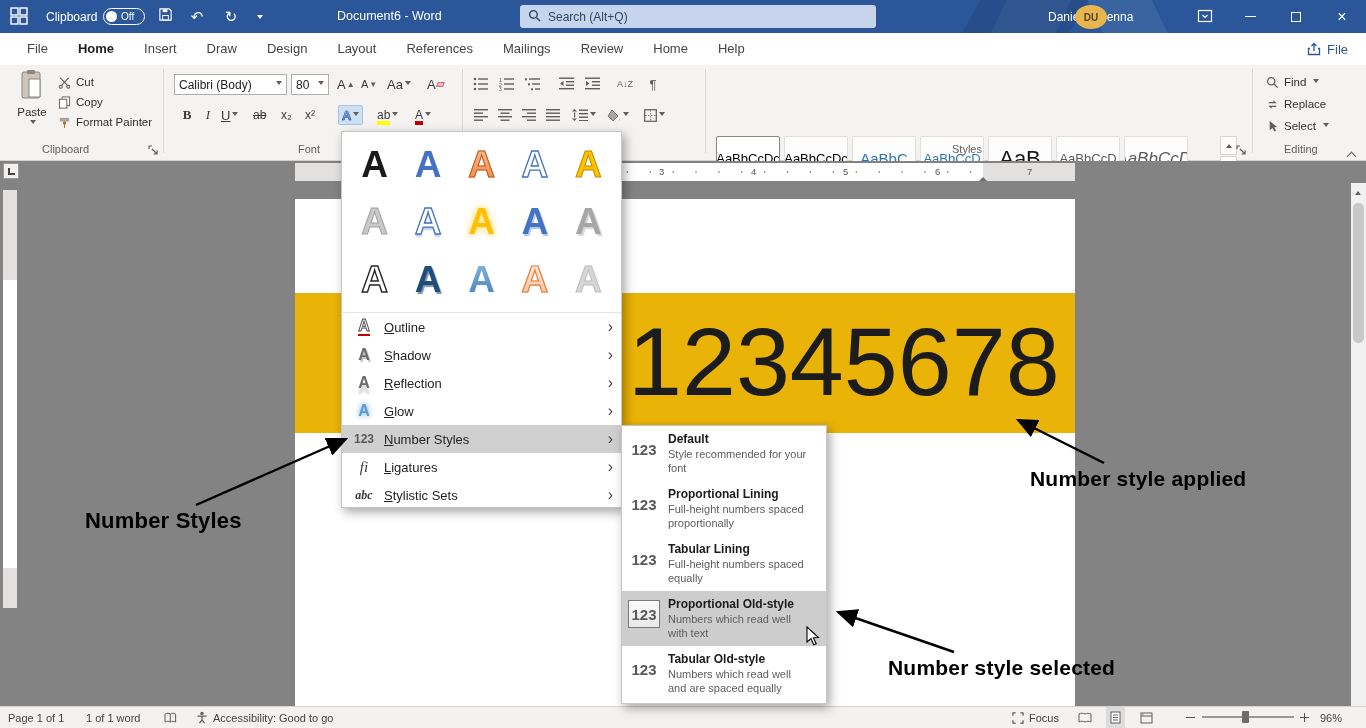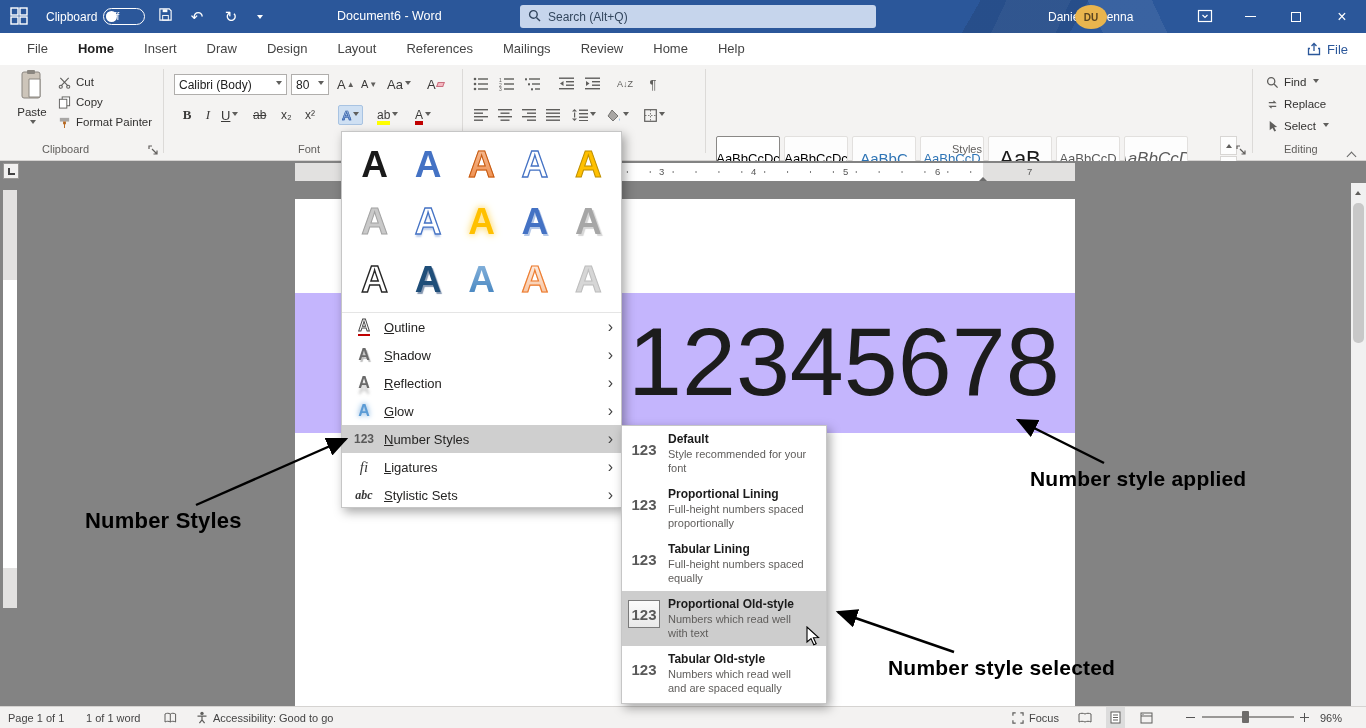--- a/index.html
+++ b/index.html
@@ -11,21 +11,21 @@
   .tb{position:absolute;left:0;top:0;width:1366px;height:33px;background:#2b579a;color:#fff;overflow:hidden}
   .tb-art{position:absolute;right:0;top:0;width:520px;height:33px;
     background:
       linear-gradient(65deg,transparent 48%,rgba(255,255,255,.07) 48% 60%,transparent 60%),
       linear-gradient(-60deg,transparent 55%,rgba(0,0,0,.10) 55% 75%,transparent 75%),
       linear-gradient(115deg,transparent 30%,rgba(255,255,255,.05) 30% 42%,transparent 42%);}
   .appico{position:absolute;left:10px;top:7px;width:18px;height:18px}
   .as-label{position:absolute;left:46px;top:10px;font-size:12px}
   .as-pill{position:absolute;left:103px;top:8px;width:42px;height:17px;border:1px solid #fff;border-radius:9px}
   .as-knob{position:absolute;left:2px;top:2px;width:11px;height:11px;border-radius:50%;background:#fff}
-  .as-state{position:absolute;left:2px;top:2px;font-size:10px;color:#fff}
+  .as-state{position:absolute;left:17px;top:2px;font-size:10px;color:#fff}
   .tbtn{position:absolute;top:5px;width:26px;height:23px;color:#fff;font-size:15px;text-align:center;line-height:23px}
   .doc-title{position:absolute;left:337px;top:9px;font-size:12.5px;color:#fff}
   .search{position:absolute;left:520px;top:5px;width:356px;height:23px;background:#c6d5ec;border-radius:3px;display:flex;align-items:center;padding:0 8px;gap:7px}
   .search input{flex:1;border:none;background:transparent;font-size:12px;color:#222;outline:none;font-family:inherit}
   .search input::placeholder{color:#33475e}
   .user{position:absolute;left:1048px;top:10px;font-size:12px;color:#fff}
   .avatar{position:absolute;left:1075px;top:5px;width:32px;height:24px;border-radius:50%;background:#e9b54e;color:#5a4420;font-size:10px;font-weight:700;display:flex;align-items:center;justify-content:center}
   .winbtn{position:absolute;top:0;width:40px;height:33px;display:flex;align-items:center;justify-content:center;color:#fff}
   .min-g{width:11px;height:1.5px;background:#fff}
   .max-g{width:10px;height:10px;border:1.2px solid #fff}
@@ -72,21 +72,21 @@
   .tabsel{position:absolute;left:3px;top:2px;width:16px;height:16px;background:#f2f1f0;border:1px solid #9a9896;display:flex;align-items:center;justify-content:center}
   .tabsel .L{width:7px;height:7px;border-left:2px solid #444;border-bottom:2px solid #444}
   .hruler{position:absolute;left:295px;top:2px;width:780px;height:18px;background:#fff;overflow:hidden}
   .rmarg{position:absolute;top:0;height:18px;background:#e2e1e0}
   .rdots{position:absolute;left:92px;top:7px;width:596px;height:4px;background-image:radial-gradient(circle,#777 .9px,transparent 1.1px);background-size:22.9px 4px;background-repeat:repeat-x}
   .rnum{position:absolute;top:3px;font-size:9.5px;color:#555}
   .ind{position:absolute;width:0;height:0;border:4px solid transparent}
   .vruler{position:absolute;left:3px;top:29px;width:14px;height:418px;background:#fff}
   .vmarg{position:absolute;left:0;width:14px;background:#e2e1e0}
   .page{position:absolute;left:295px;top:38px;width:780px;height:507px;background:#fff}
-  .selband{position:absolute;left:0;top:94px;width:780px;height:140px;background:#c4b5fd}
+  .selband{position:absolute;left:0;top:94px;width:780px;height:140px;background:#eab308}
   .bignum{position:absolute;left:333px;top:0;font-size:97px;line-height:138px;color:#1c1c1c;letter-spacing:0px;font-weight:400}
   .vsb{position:absolute;left:1351px;top:22px;width:15px;height:523px;background:#f1f1f1}
   .vsb-thumb{position:absolute;left:2px;top:20px;width:11px;height:140px;background:#c8c8c8;border-radius:5px}
 
   
   .sb{position:absolute;left:0;top:706px;width:1366px;height:38px;background:#f3f2f1;border-top:1px solid #d5d3d1;font-size:11px;color:#444}
   .sbi{position:absolute;top:0;height:21px;display:flex;align-items:center;gap:5px}
   .ztrack{position:absolute;left:0;top:9px;width:92px;height:2px;background:#9a9896}
   .zthumb{position:absolute;left:40px;top:4px;width:7px;height:12px;background:#6e6c6a;border-radius:1px}
   .hbar{width:9px;height:1.8px;background:#555}

